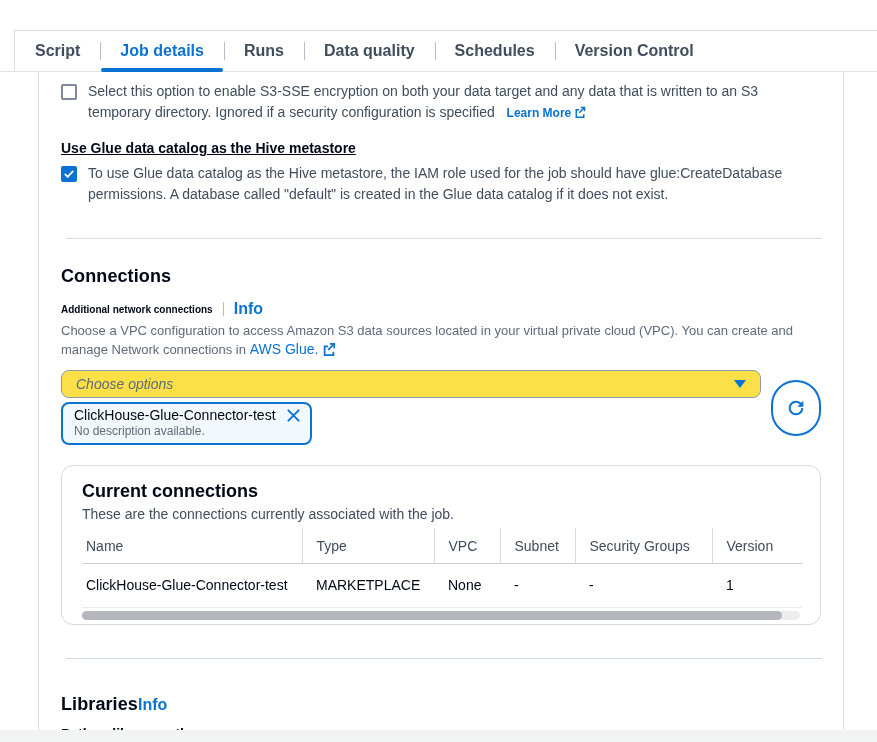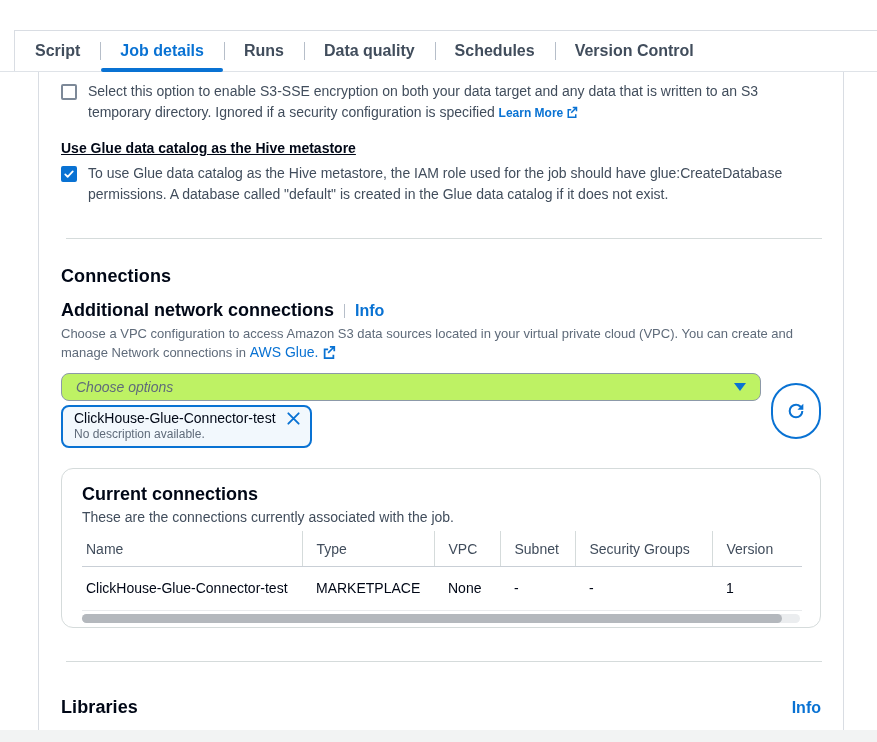--- a/index.html
+++ b/index.html
@@ -18,42 +18,42 @@
   .panel { margin-left:38px; margin-right:33px; border-left:1px solid #d9dde3; border-right:1px solid #d9dde3;
            padding:9px 22px 0 22px; height:685px; overflow:hidden; background:#fff; }
 
   
   .cb-row { display:flex; gap:11px; align-items:flex-start; }
   .checkbox { flex:none; width:16px; height:16px; margin-top:3px; border:2px solid #7d8998; border-radius:2px; background:#fff; display:inline-flex; align-items:center; justify-content:center; cursor:pointer; }
   .checkbox.checked { background:#0972d3; border-color:#0972d3; }
   .checkbox svg { width:12px; height:12px; }
   .cb-text { font-size:14px; line-height:21px; color:#414d5c; max-width:722px; }
 
-  .learn-more { color:#0972d3; font-weight:bold; font-size:12px; text-decoration:none; cursor:pointer; white-space:nowrap; }
+  .learn-more { color:#0972d3; font-weight:bold; font-size:12px; text-decoration:none; cursor:pointer; white-space:nowrap;margin-left:8px; }
   .ext-icon { width:12px; height:12px; vertical-align:-1px; margin-left:3px; color:#0972d3; }
   .ext-icon-lg { width:14px; height:14px; vertical-align:-2px; margin-left:4px; color:#0972d3; }
 
   .field-heading { font-size:14px; font-weight:bold; color:#000716; margin:16px 0 7px 0;text-decoration:underline; }
 
   hr.divider { border:none; border-top:1px solid #d5dbdb; margin:33px -1px 0 5px; }
 
   h2.section-title { font-size:18px; font-weight:bold; color:#000716; margin-top:27px; letter-spacing:.1px; }
 
   .label-row { display:flex; align-items:center; gap:10px; margin-top:13px; }
-  .field-label { font-size:18px; font-weight:bold; color:#000716; }
+  .field-label { font-size:10px; font-weight:bold; color:#000716; }
   .label-sep { width:1px; height:14px; background:#b6bec9; }
   .info-link { font-size:16px; font-weight:bold; color:#0972d3; text-decoration:none; cursor:pointer; }
 
   .field-desc { font-size:13px; line-height:19px; color:#5f6b7a; margin-top:3px; max-width:768px; }
   .glue-link { font-size:14px; color:#0972d3; text-decoration:none; cursor:pointer; }
 
   
   .select-row { display:flex; align-items:center; gap:10px; margin-top:11px; }
   .select-col { flex:none; width:700px; }
-  .select { height:28px; border:1px solid #8c99a8; border-radius:8px; background:#bef264; display:flex; align-items:center; padding:0 14px; cursor:pointer; }
+  .select { height:28px; border:1px solid #8c99a8; border-radius:8px; background:#fde047; display:flex; align-items:center; padding:0 14px; cursor:pointer; }
   .select .placeholder { flex:1; font-size:14px; font-style:italic; color:#5f6b7a; }
   .caret { width:0; height:0; border-left:6px solid transparent; border-right:6px solid transparent; border-top:8px solid #0972d3; }
   .refresh { width:52px; height:56px; border:2px solid #0972d3; border-radius:28px; background:#fff; color:#0972d3; display:flex; align-items:center; justify-content:center; cursor:pointer; }
   .refresh svg { width:22px; height:22px; }
 
   .token { display:inline-block; margin-top:4px; border:2px solid #0972d3; border-radius:8px; background:#f2f8fd; padding:3px 9px 5px 11px; }
   .token-top { display:flex; align-items:center; gap:10px; font-size:14px; color:#000716; }
   .x-icon { width:15px; height:15px; color:#0972d3; cursor:pointer; }
   .token-desc { font-size:12px; color:#5f6b7a; margin-top:1px; }
 
@@ -65,21 +65,21 @@
   th { text-align:left; font-size:14px; font-weight:normal; color:#414d5c; padding:10px 8px 9px 14px; border-bottom:1px solid #c9cfd6; }
   th:first-child { padding-left:4px; }
   th:not(:first-child) { border-left:1px solid #d5dbdb; }
   td { font-size:14px; color:#000716; padding:13px 8px 14px 14px; border-bottom:1px solid #e9ebed; }
   td:first-child { padding-left:4px; }
   .col-name{width:220px}.col-type{width:132px}.col-vpc{width:66px}.col-subnet{width:75px}.col-sg{width:137px}.col-ver{width:90px}
   .scrollbar { height:9px; border-radius:5px; background:#ebedef; margin:3px 0 4px 0; cursor:pointer; }
   .scrollbar .thumb { height:9px; width:97.5%; border-radius:5px; background:#b4b8bd; }
 
   .divider2 { margin-top:32px; }
-  .libraries-row { margin-top:35px; gap:0;justify-content:space-between; }
+  .libraries-row { margin-top:35px; gap:0; }
   .libraries-row h2 { margin-top:0; }
   .python-label { font-size:14px; font-weight:bold; color:#000716; margin-top:11px; }
   .text-input { display:block; width:100%; height:30px; margin-top:6px; border:1px solid #8c99a8; border-radius:8px; background:#fff; font-size:14px; padding:0 12px; color:#000716; outline:none; }
 
   .pagefoot { position:absolute; left:0; right:0; bottom:0; height:12px; background:#f2f3f3; }
 </style>
 </head>
 <body>
 
 <div class="page">

